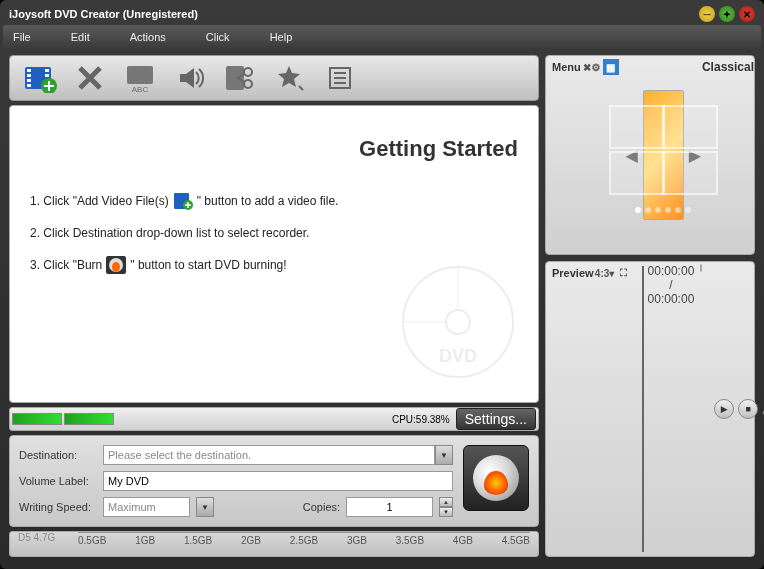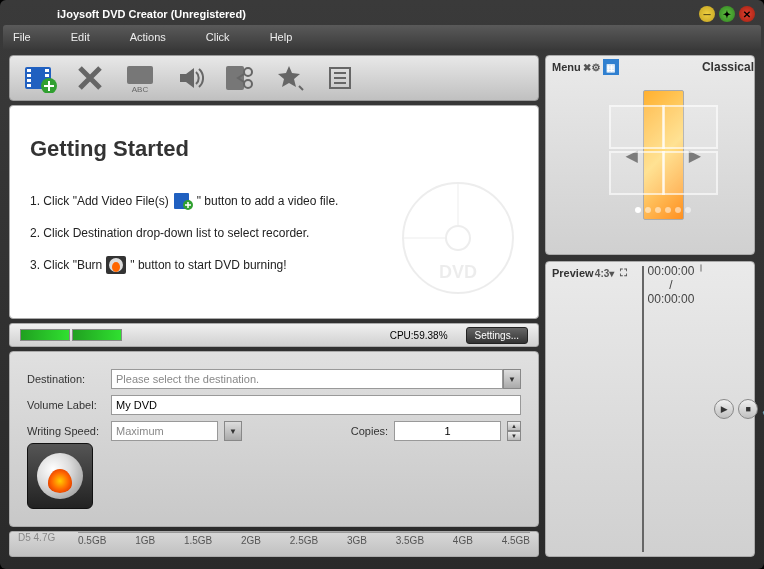--- a/index.html
+++ b/index.html
@@ -1,40 +1,40 @@
 <!DOCTYPE html>
 <html><head>
 <meta charset="utf-8">
 <style>
 * { box-sizing: border-box; margin: 0; padding: 0; font-family: Tahoma, Arial, sans-serif; }
 body { background: #000; width: 764px; height: 569px; overflow: hidden; }
 .window { width: 764px; height: 569px; background: linear-gradient(#3a3a3a, #2a2a2a); border-radius: 6px; padding: 3px; }
-.titlebar { height: 22px; display: flex; align-items: center; padding: 0 6px; color: #fff; font-size: 11px; font-weight: bold; margin-left: 48px; }
+.titlebar { height: 22px; display: flex; align-items: center; padding: 0 6px; color: #fff; font-size: 11px; font-weight: bold; }
 .titlebar .title { flex: 1; }
 .win-btn { width: 16px; height: 16px; border-radius: 50%; margin-left: 4px; display: flex; align-items: center; justify-content: center; cursor: pointer; font-size: 10px; color: #000; }
 .win-min { background: radial-gradient(#f0d040, #c0a020); }
 .win-max { background: radial-gradient(#60c040, #308020); }
 .win-close { background: radial-gradient(#e04030, #a02010); }
 .menubar { height: 24px; background: linear-gradient(#5a5a5a, #3a3a3a); display: flex; align-items: center; padding: 0 10px; gap: 40px; border-radius: 3px 3px 0 0; }
 .menubar span { color: #eee; font-size: 11px; cursor: pointer; }
 .body-area { display: flex; gap: 6px; padding: 6px; height: 514px; }
 .left-pane { flex: 1; display: flex; flex-direction: column; gap: 4px; }
 .right-pane { width: 210px; display: flex; flex-direction: column; gap: 6px; }
 .toolbar { height: 46px; background: linear-gradient(#e8e8e8, #c0c0c0); border: 1px solid #999; border-radius: 4px; display: flex; align-items: center; gap: 10px; padding: 8px 10px; }
 .tool-btn { width: 40px; height: 36px; display: flex; align-items: center; justify-content: center; cursor: pointer; color: #555; }
 .content-card { flex: 1; background: #fff; border: 1px solid #aaa; border-radius: 4px; padding: 20px; position: relative; overflow: hidden; }
-.heading { text-align: left; font-size: 22px; font-weight: bold; color: #333; margin: 10px 0 30px; }
+.heading { text-align: right; font-size: 22px; font-weight: bold; color: #333; margin: 10px 0 30px; }
 .step { font-size: 12px; color: #222; margin: 16px 0; display: flex; align-items: center; gap: 4px; }
 .step-icon { width: 20px; height: 18px; display: inline-flex; align-items: center; justify-content: center; }
 .dvd-watermark { position: absolute; right: 20px; bottom: 20px; width: 120px; height: 120px; opacity: 0.15; }
-.status-bar { height: 24px; background: linear-gradient(#f0f0f0, #d0d0d0); border: 1px solid #aaa; border-radius: 3px; display: flex; align-items: center; padding: 0 10px; gap: 6px; font-size: 10px; }
+.status-bar { height: 24px; background: linear-gradient(#f0f0f0, #d0d0d0); border: 1px solid #aaa; border-radius: 3px; display: flex; align-items: center; padding: 0 2px; gap: 6px; font-size: 10px; }
 .cpu-bars { display: flex; gap: 2px; }
 .cpu-bar { width: 50px; height: 12px; background: linear-gradient(90deg, #20a020, #30e030); border: 1px solid #888; }
-.settings-btn { background: linear-gradient(#666, #333); color: #fff; border: 1px solid #222; border-radius: 3px; padding: 2px 8px; font-size: 10px; cursor: pointer; margin-left: 12px; }
-.bottom-panel { background: linear-gradient(#e0e0e0, #c8c8c8); border: 1px solid #aaa; border-radius: 4px; padding: 17px; display: flex; gap: 2px; flex-direction: column; }
+.settings-btn { background: linear-gradient(#666, #333); color: #fff; border: 1px solid #222; border-radius: 3px; padding: 2px 8px; font-size: 14px; cursor: pointer; }
+.bottom-panel { background: linear-gradient(#e0e0e0, #c8c8c8); border: 1px solid #aaa; border-radius: 4px; padding: 9px; display: flex; gap: 10px; }
 .form-area { flex: 1; display: flex; flex-direction: column; gap: 6px; }
 .form-row { display: flex; align-items: center; gap: 6px; font-size: 11px; color: #333; }
 .form-row label { width: 78px; }
 .form-row input[type=text], .form-row select { flex: 1; height: 20px; border: 1px solid #999; background: #fff; padding: 0 4px; font-size: 11px; }
 .form-row input.placeholder { color: #888; }
 .dest-select { display: flex; flex: 1; }
 .dest-select input { flex: 1; background: #ccc; }
 .dest-drop { width: 18px; height: 20px; background: linear-gradient(#ddd,#aaa); border: 1px solid #888; display: flex; align-items: center; justify-content: center; cursor: pointer; font-size: 8px; }
 .speed-select { width: 70px; }
 .copies-input { width: 30px; text-align: center; }

